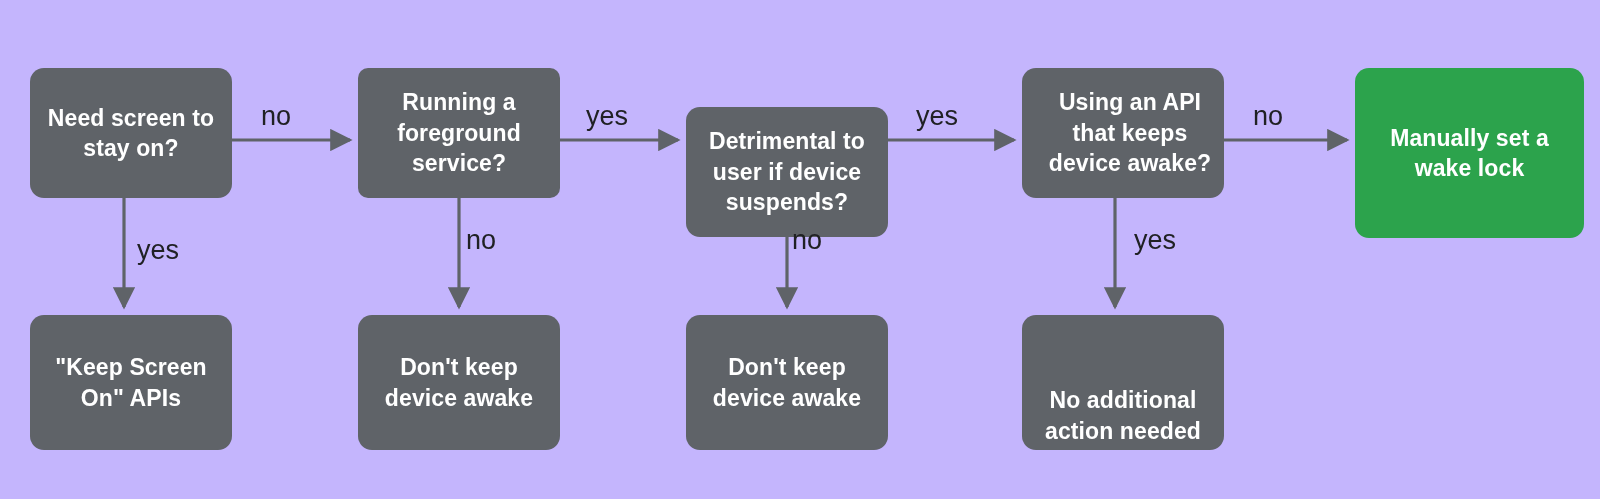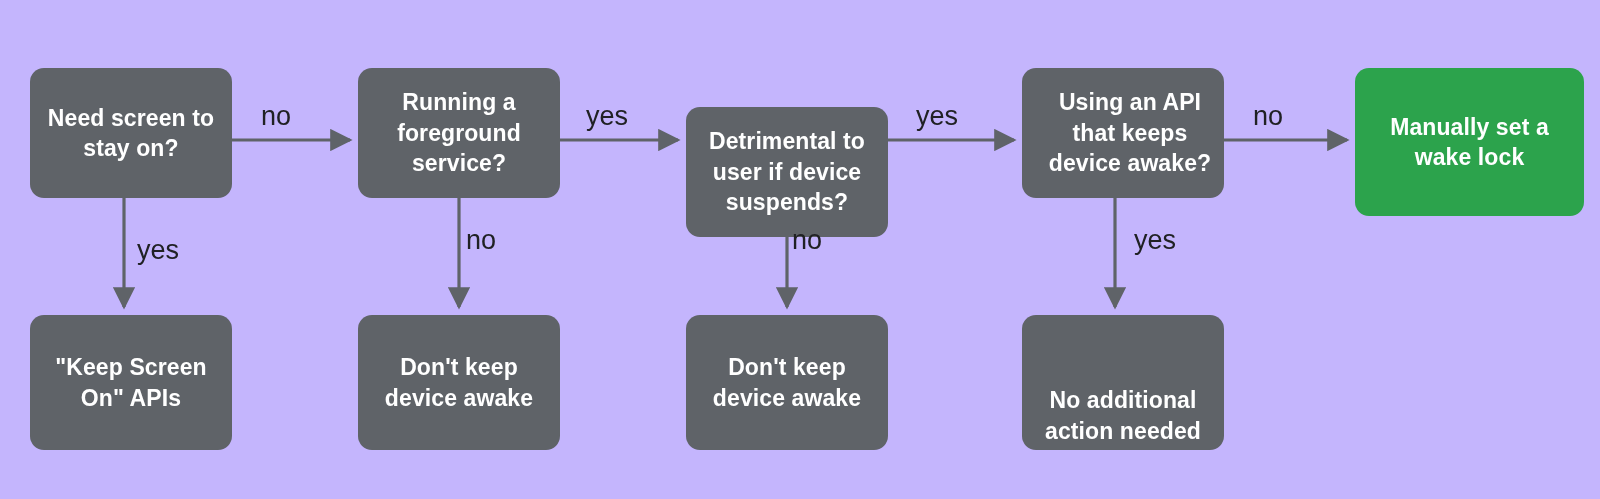--- a/index.html
+++ b/index.html
@@ -73,36 +73,36 @@
       <line x1="888" y1="140" x2="1014" y2="140" stroke="#5f6368" stroke-width="3.2" marker-end="url(#arrowhead)"></line>
       <line x1="787" y1="198" x2="787" y2="307" stroke="#5f6368" stroke-width="3.2" marker-end="url(#arrowhead)"></line>
       <line x1="1224" y1="140" x2="1347" y2="140" stroke="#5f6368" stroke-width="3.2" marker-end="url(#arrowhead)"></line>
       <line x1="1115" y1="198" x2="1115" y2="307" stroke="#5f6368" stroke-width="3.2" marker-end="url(#arrowhead)"></line>
     </svg>
   <div id="node-layer">
       <div class="node decision" style="left: 30px; top: 68px; width: 202px; height: 130px;"><span>Need screen to
 stay on?</span></div>
       <div class="node terminal-gray" style="left: 30px; top: 315px; width: 202px; height: 135px;"><span>"Keep Screen
 On" APIs</span></div>
-      <div class="node decision" style="left: 358px; top: 68px; width: 202px; height: 130px;"><span>Running a
+      <div class="node decision" style="left: 358px; top: 68px; width: 202px; height: 130px; border-radius: 10px;"><span>Running a
 foreground
 service?</span></div>
       <div class="node terminal-gray" style="left: 358px; top: 315px; width: 202px; height: 135px;"><span>Don't keep
 device awake</span></div>
       <div class="node decision" style="left: 686px; top: 68px; width: 202px; height: 130px; margin-top: 39px;"><span>Detrimental to
 user if device
 suspends?</span></div>
       <div class="node terminal-gray" style="left: 686px; top: 315px; width: 202px; height: 135px;"><span>Don't keep
 device awake</span></div>
       <div class="node decision" style="left: 1022px; top: 68px; width: 202px; height: 130px; padding-left: 24px;"><span>Using an API
 that keeps
 device awake?</span></div>
       <div class="node terminal-gray" style="left: 1022px; top: 315px; width: 202px; height: 135px; align-items: flex-end;"><span>No additional
 action needed</span></div>
-      <div class="node highlight" style="left: 1355px; top: 68px; width: 229px; height: 148px;"><span>Manually set a
+      <div class="node highlight" style="left: 1355px; top: 68px; width: 229px; height: 170px;"><span>Manually set a
 wake lock</span></div>
     </div>
   <div id="label-layer">
       <div class="edge-label" style="left: 261px; top: 103px;">no</div>
       <div class="edge-label" style="left: 137px; top: 237px;">yes</div>
       <div class="edge-label" style="left: 586px; top: 103px;">yes</div>
       <div class="edge-label" style="left: 466px; top: 227px;">no</div>
       <div class="edge-label" style="left: 916px; top: 103px;">yes</div>
       <div class="edge-label" style="left: 792px; top: 227px;">no</div>
       <div class="edge-label" style="left: 1253px; top: 103px;">no</div>

